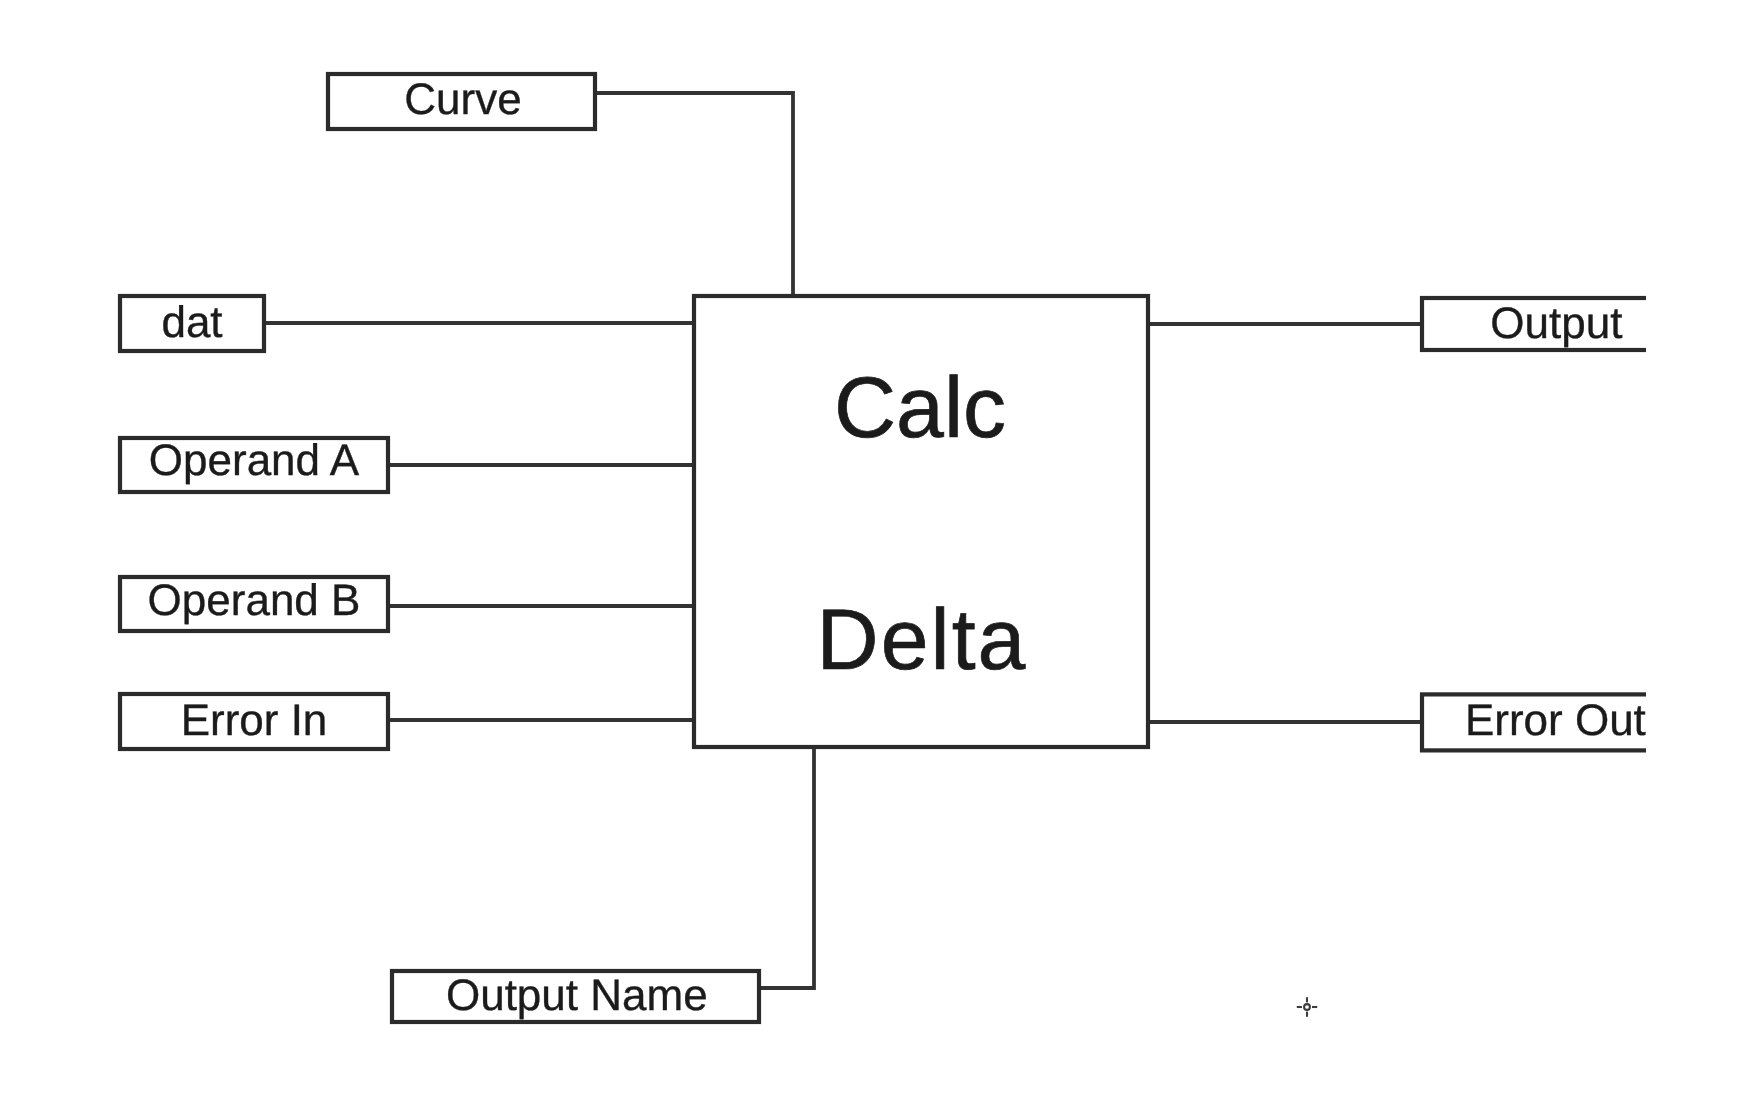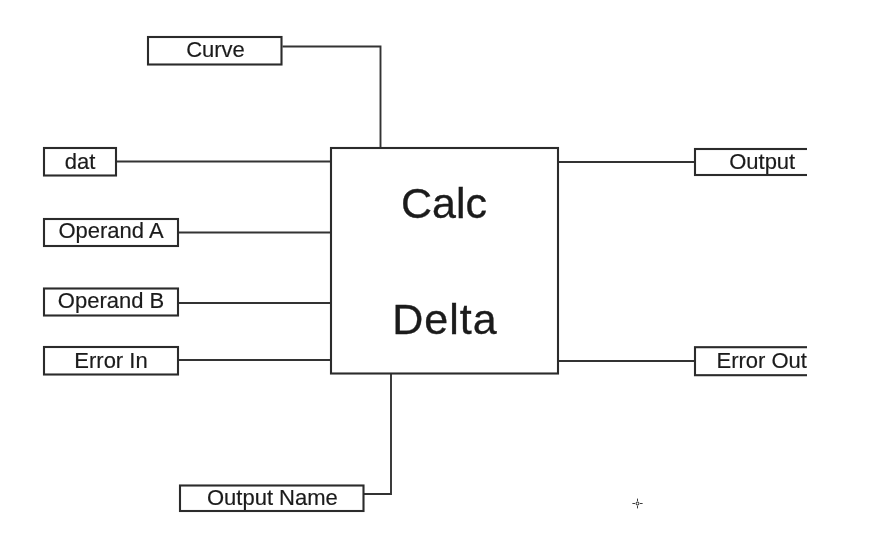--- a/index.html
+++ b/index.html
@@ -1,16 +1,16 @@
 <!DOCTYPE html>
 <html><head>
 <meta charset="utf-8">
 <style>
   html,body{margin:0;padding:0;background:#ffffff;}
-  #stage{position:relative;width:807px;height:547px;background:#d946ef;overflow:hidden;filter:blur(0.22px);}
+  #stage{position:relative;width:807px;height:547px;background:#d946ef;overflow:hidden;filter:blur(0.22px);margin-left:16px;}
   svg{display:block;}
   text{font-family:"Liberation Sans",sans-serif;fill:#1b1b1b;}
 </style>
 </head>
 <body>
 <div id="stage">
 <svg width="869" height="547" viewBox="0 0 869 547" xmlns="http://www.w3.org/2000/svg">
   <rect x="0" y="0" width="869" height="547" fill="#ffffff"></rect>
 
   <g stroke="#333333" stroke-width="1.9" fill="none">

